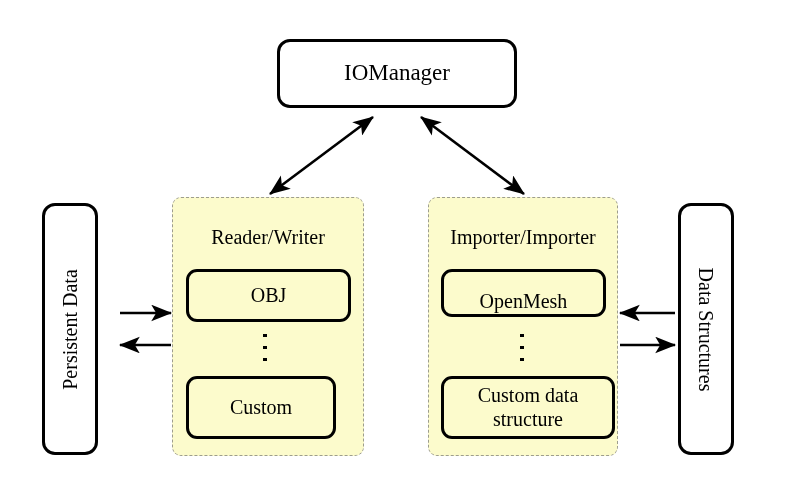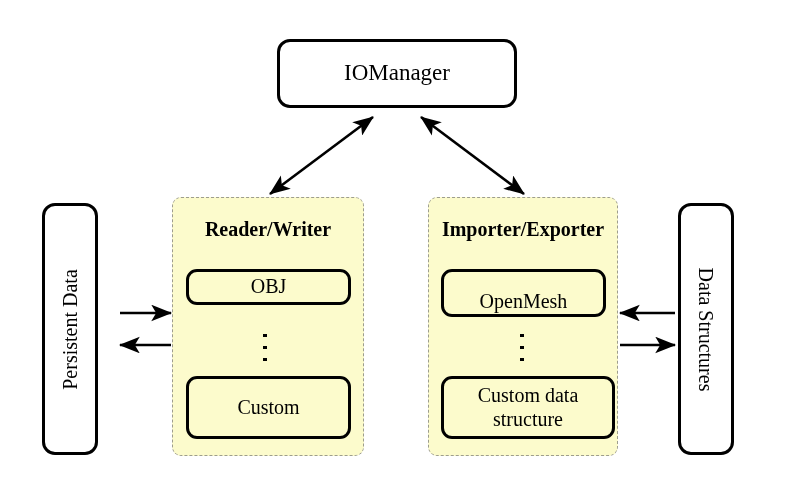--- a/index.html
+++ b/index.html
@@ -61,27 +61,26 @@
   
   .group-panel {
     position: absolute;
     box-sizing: border-box;
     background: #fcfbcc;
     border: 1.4px dashed #9d9d8e;
     border-radius: 9px;
   }
   .group-title {
     position: absolute;
-    top: 20px;
+    top: 28px;
     left: 50%;
     transform: translateX(-50%);
     white-space: nowrap;
     font-size: 20px;
     color: #000000;
-    font-weight: bold;
   }
 
   
   .leaf-node {
     position: absolute;
     box-sizing: border-box;
     border: 3.2px solid #000000;
     border-radius: 11px;
     background: #fcfbcc;
     display: flex;
@@ -145,36 +144,36 @@
   </div>
 
   <div class="node side-node" style="left:678px; top:203px; width:56px; height:252px;">
     <span class="vlabel vlabel-down">Data Structures</span>
   </div>
 
   <div class="group-panel" style="left:172px; top:197px; width:192px; height:259px;">
     <div class="group-title">Reader/Writer</div>
   </div>
 
-  <div class="leaf-node" style="left:186px; top:269px; width:165px; height:36px;">
+  <div class="leaf-node" style="left:186px; top:269px; width:165px; height:53px;">
     <span>OBJ</span>
   </div>
 
   <div class="vdots" style="left:262px; top:334px; width:6px; height:27px;">
     <i></i>
       <i></i>
       <i></i>
   </div>
 
-  <div class="leaf-node" style="left:186px; top:376px; width:165px; height:63px; flex-direction:column;gap:26px;">
+  <div class="leaf-node" style="left:186px; top:376px; width:150px; height:63px; flex-direction:column;gap:26px;">
     <span>Custom</span>
   </div>
 
   <div class="group-panel" style="left:428px; top:197px; width:190px; height:259px;">
-    <div class="group-title">Importer/Exporter</div>
+    <div class="group-title">Importer/Importer</div>
   </div>
 
   <div class="leaf-node" style="left:441px; top:269px; width:165px; height:48px;align-items:flex-end;">
     <span>OpenMesh</span>
   </div>
 
   <div class="vdots" style="left:519px; top:334px; width:6px; height:27px;">
     <i></i>
       <i></i>
       <i></i>

